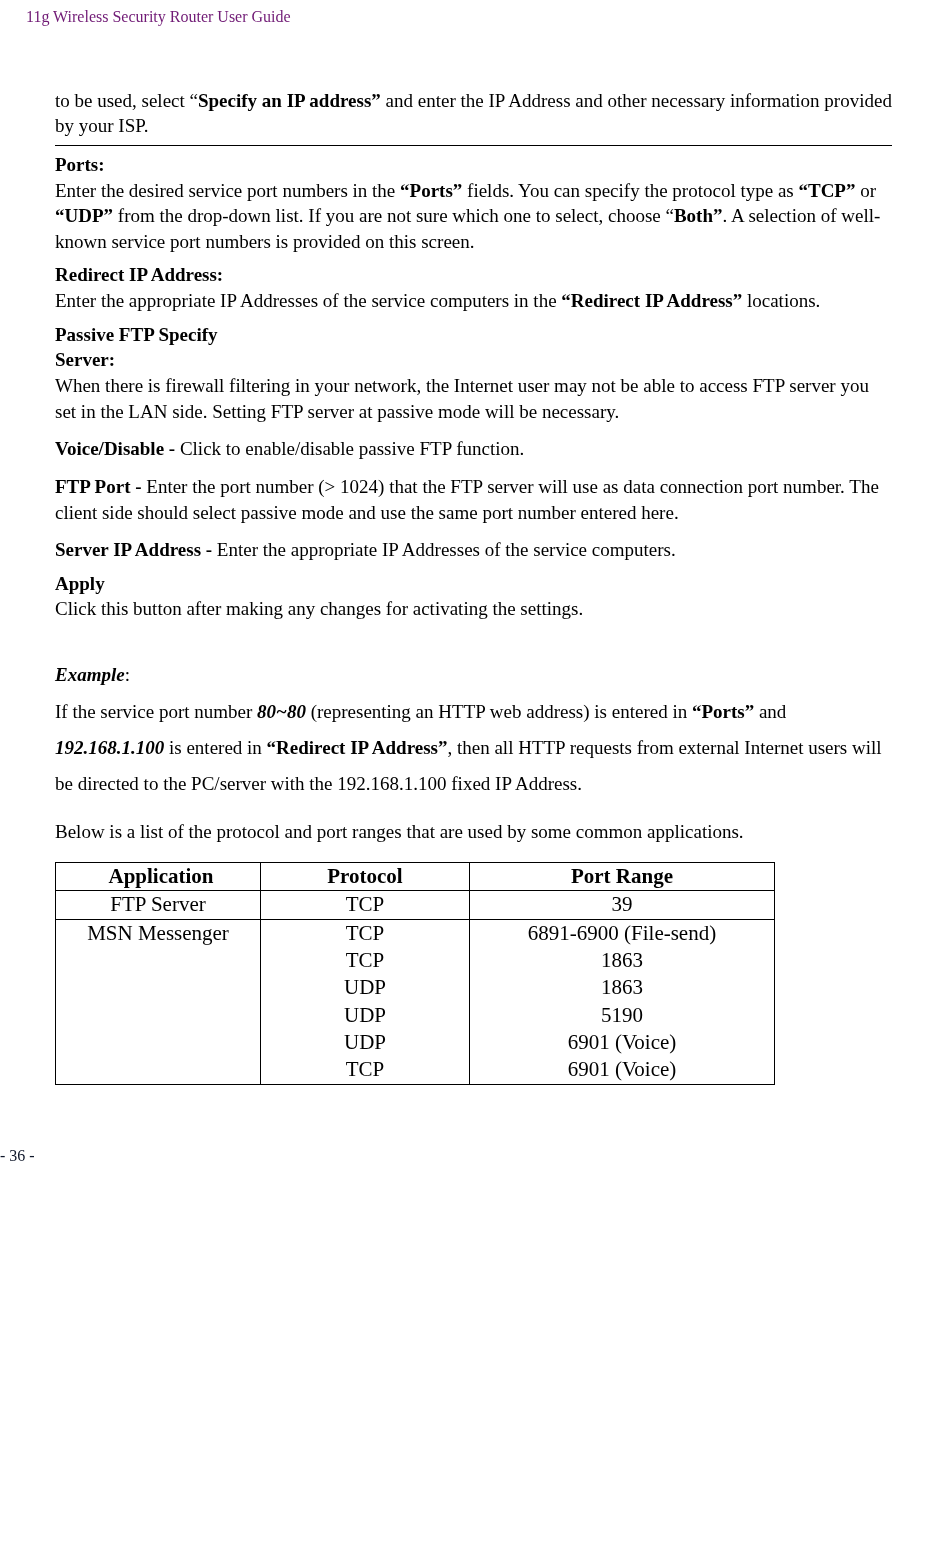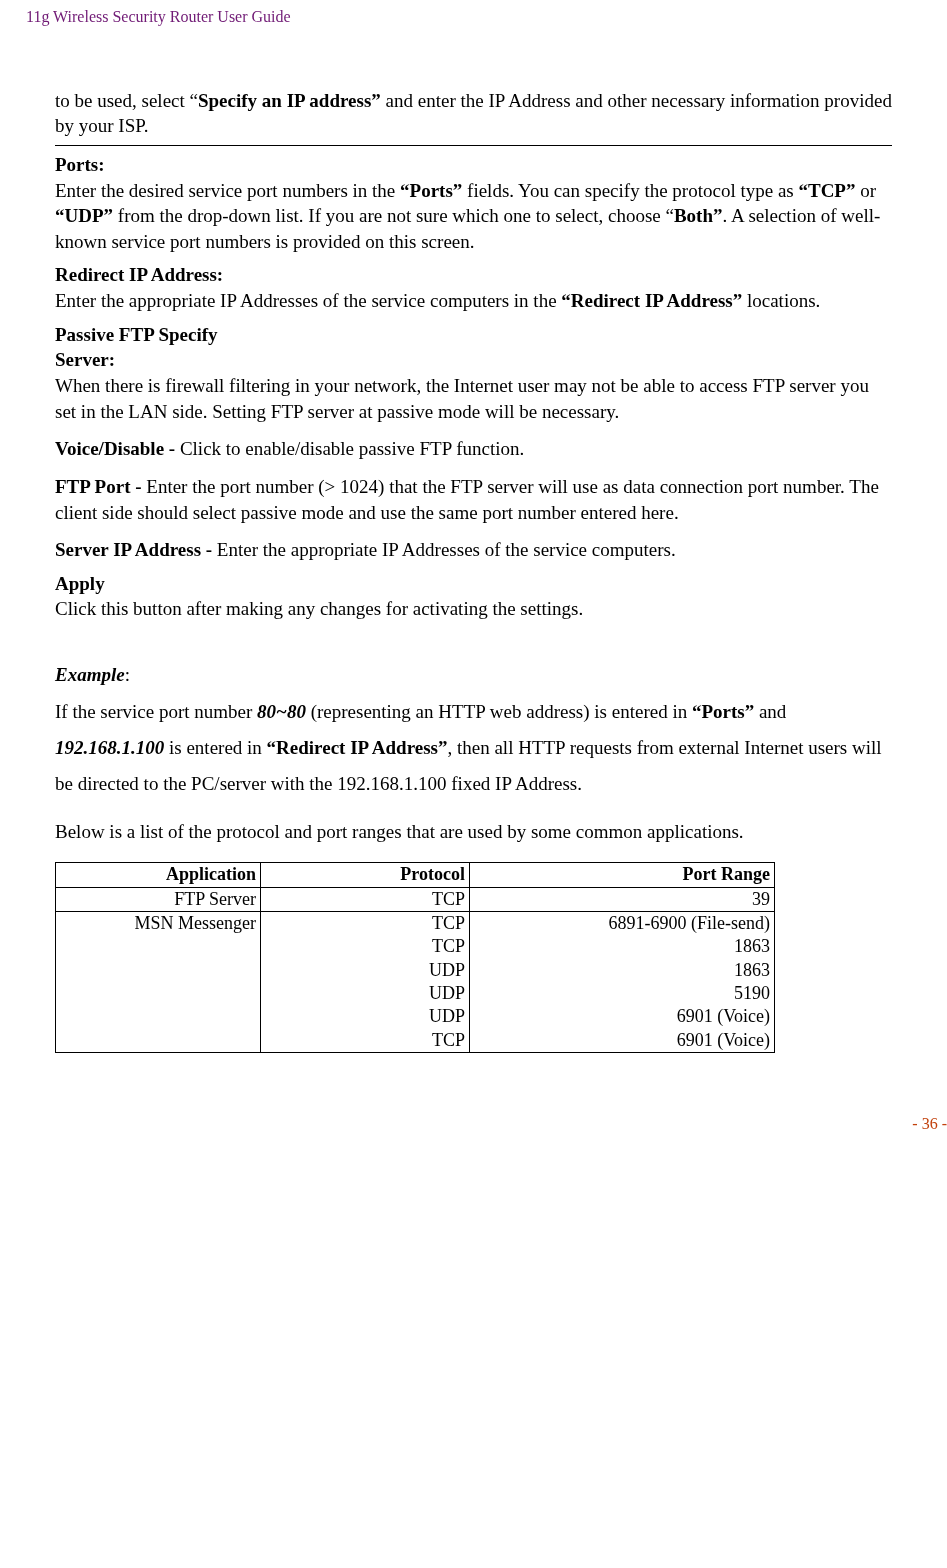--- a/index.html
+++ b/index.html
@@ -60,38 +60,38 @@
       margin: 0 0 12px 0;
     }
     table.apps {
       border-collapse: collapse;
       width: 720px;
       margin-top: 4px;
     }
     table.apps th, table.apps td {
       border: 1px solid #000;
       padding: 0 4px;
-      text-align: right;
+      text-align: center;
       vertical-align: top;
       font-weight: normal;
-      font-size: 18px;
+      font-size: 21px;
       line-height: 1.3;
     }
     table.apps th {
       font-weight: bold;
     }
     table.apps th:first-child {
       padding-left: 10px;
     }
     .col-app { width: 190px; }
     .col-proto { width: 200px; }
     .footer {
-      text-align: right;
+      text-align: left;
       font-size: 16px;
-      color: #c2410c;
+      color: #0f172a;
       margin-top: 60px;
       padding-bottom: 20px;
     }
   </style>
 </head>
 <body>
 
 <div class="header">11g Wireless Security Router User Guide</div>
 
 <div class="content">

